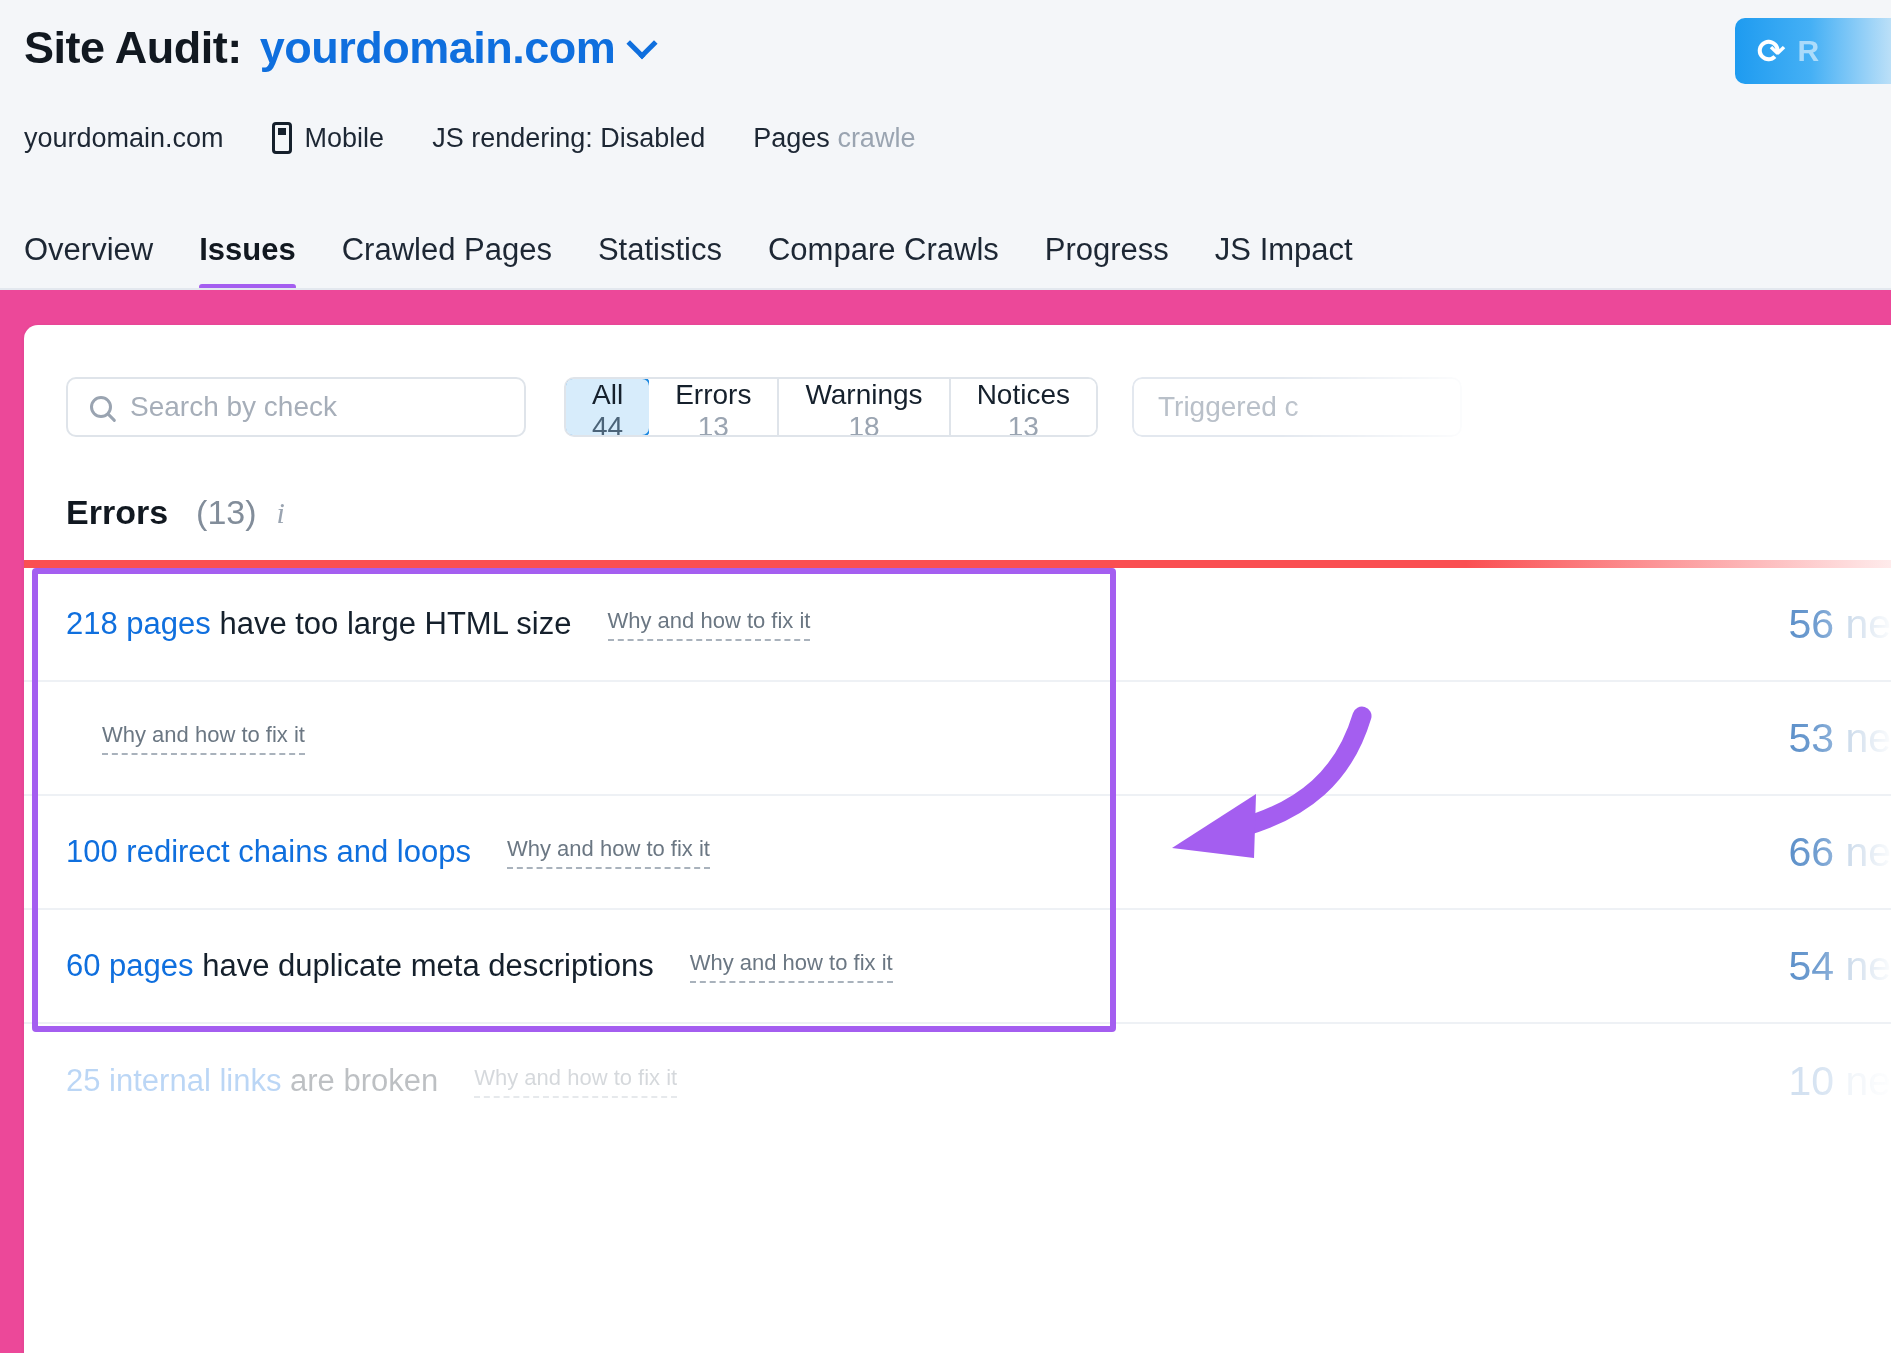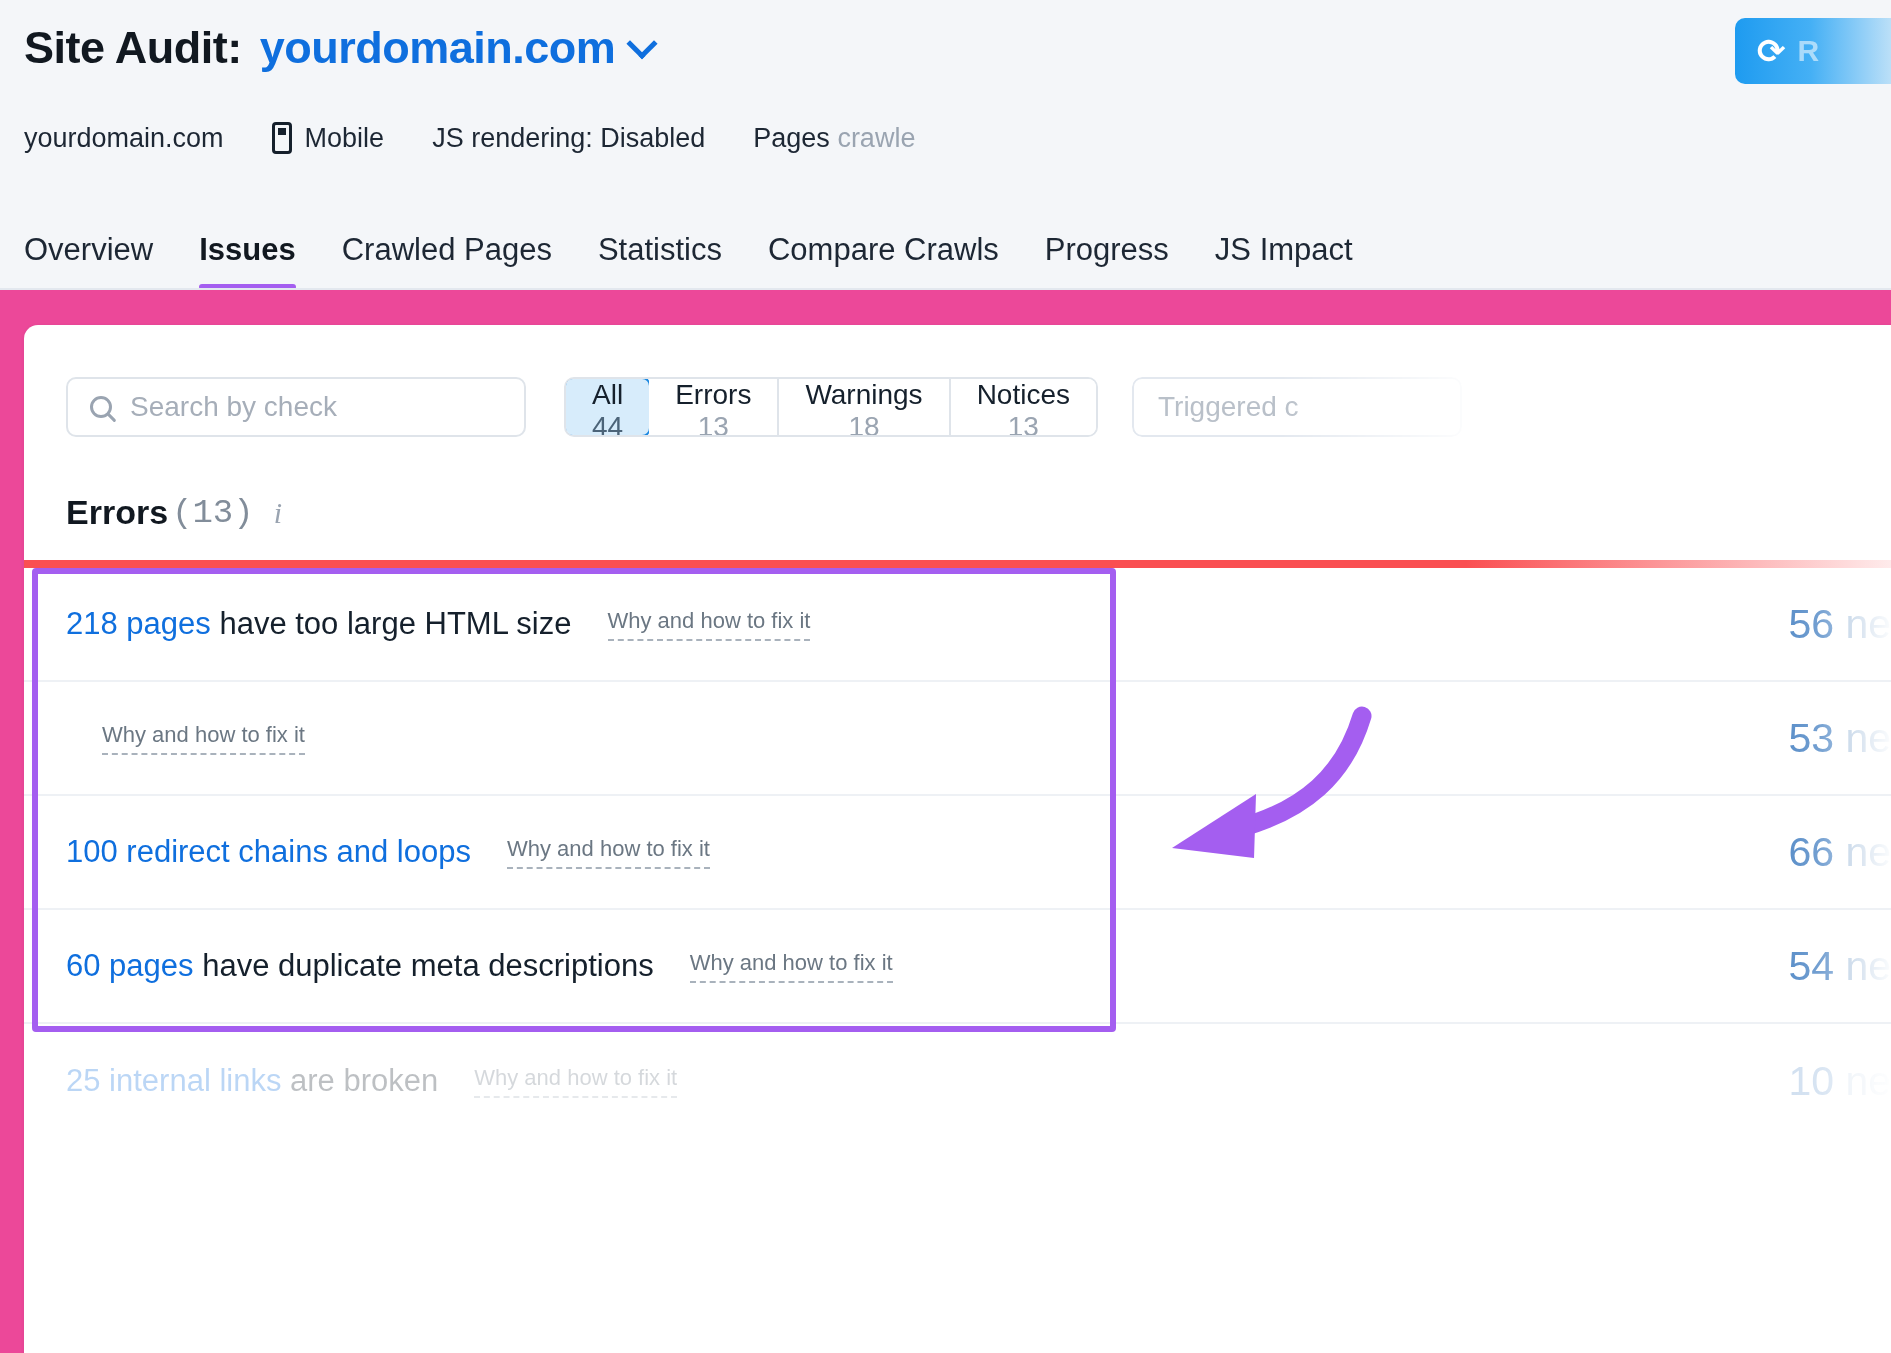--- a/index.html
+++ b/index.html
@@ -254,21 +254,21 @@
   }
 
   
   .sect-head {
     display: flex;
     align-items: center;
     padding: 56px 0 0 42px;
     font-size: 34px;
   }
   .sect-title { font-weight: bold; color: #111820; }
-  .sect-count { color: #828d9a; margin-left: 4px; font-family: Liberation Mono, monospace; }
+  .sect-count { color: #828d9a; margin-left: 28px; }
   .info-icon {
     margin-left: 20px;
     color: #9aa4b1;
     font-size: 30px;
     font-style: italic;
     font-family: "Liberation Serif", serif;
   }
 
   .red-bar {
     margin-top: 28px;

